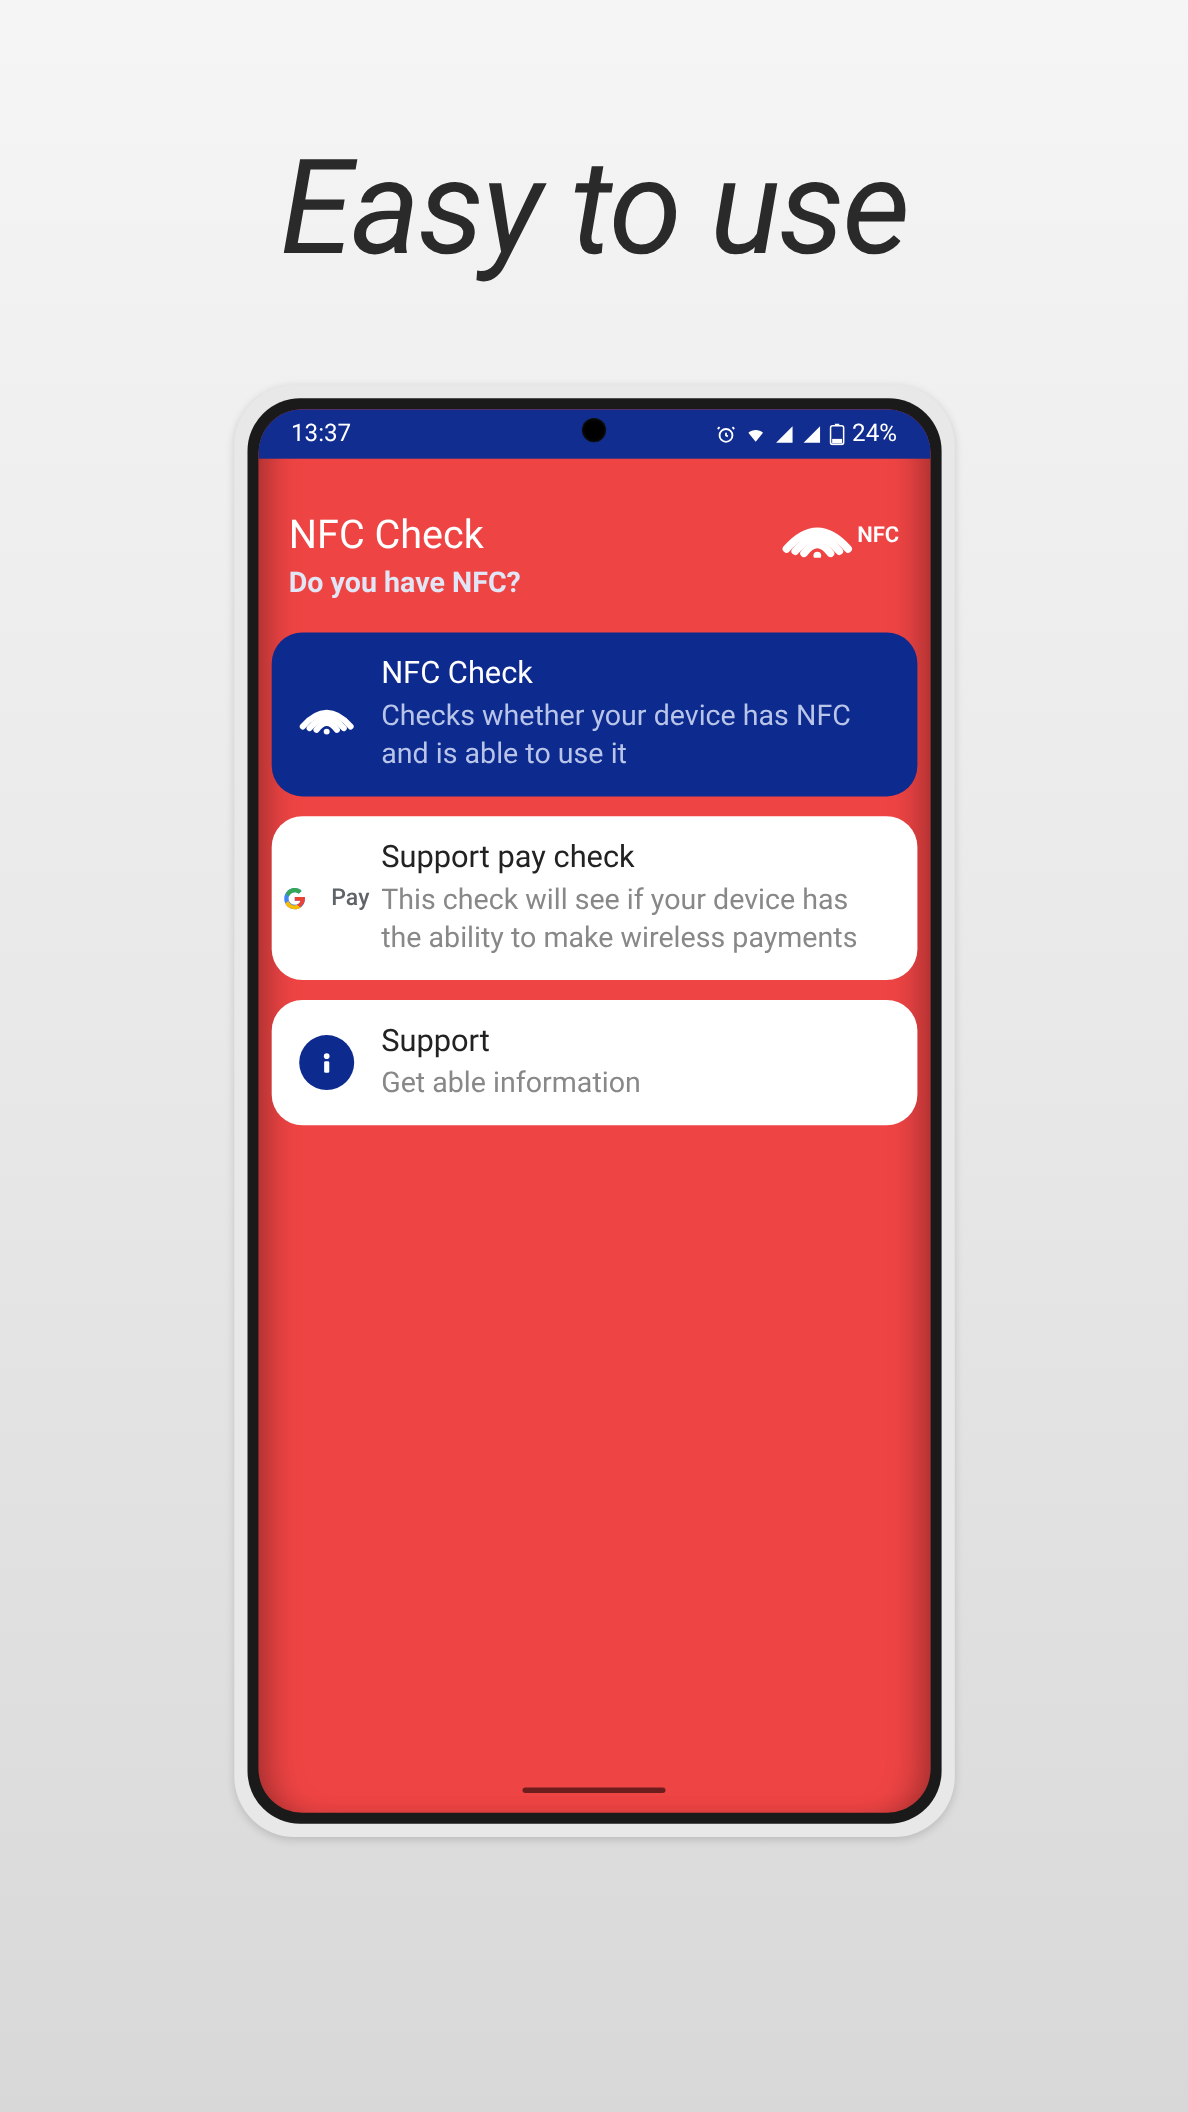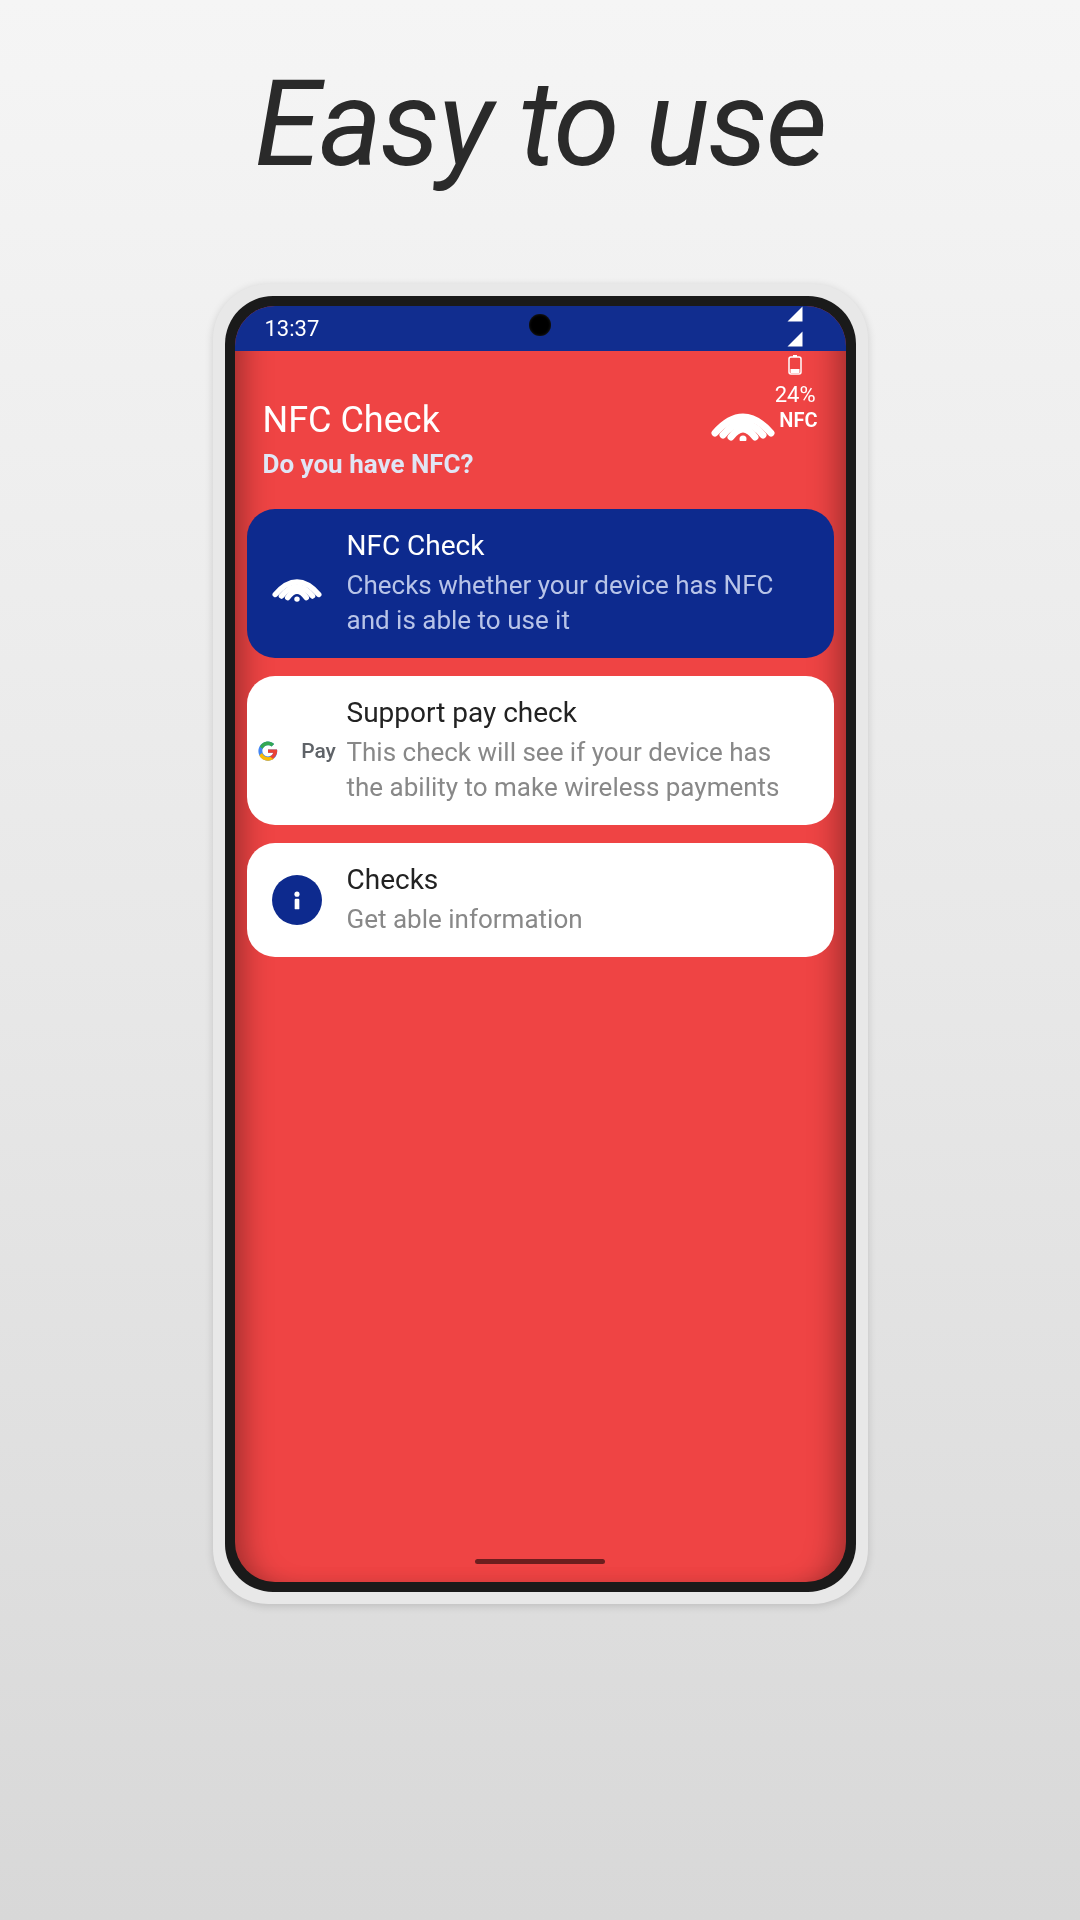--- a/index.html
+++ b/index.html
@@ -15,21 +15,21 @@
     overflow: hidden;
     display: flex;
     flex-direction: column;
     align-items: center;
   }
   .promo-headline {
     font-size: 120px;
     font-style: italic;
     font-weight: 400;
     color: #2a2a2a;
-    margin-top: 54px;
+    margin-top: 120px;
     letter-spacing: -2px;
   }
   .device-frame {
     width: 655px;
     height: 1320px;
     margin-top: 90px;
     background: #e8e8e8;
     border-radius: 55px;
     padding: 12px;
     box-shadow: 0 2px 8px rgba(0,0,0,0.15);
@@ -76,21 +76,20 @@
     font-size: 22px;
   }
   .status-left {
     display: flex;
     align-items: center;
   }
   .status-right {
     display: flex;
     align-items: center;
     gap: 7px;
-    flex-direction: column;
   }
   .status-icon {
     display: inline-flex;
     align-items: center;
   }
   .app-header {
     padding: 48px 28px 30px 28px;
     display: flex;
     justify-content: space-between;
     align-items: flex-start;
@@ -299,21 +298,21 @@
         <div class="card light">
           <div class="card-icon">
             <div class="info-circle">
               <svg width="28" height="28" viewBox="0 0 24 24" fill="#fff">
                 <circle cx="12" cy="7" r="2.2"></circle>
                 <rect x="10" y="11" width="4" height="9" rx="1"></rect>
               </svg>
             </div>
           </div>
           <div class="card-text">
-            <div class="card-title">Checks</div>
+            <div class="card-title">Support</div>
             <div class="card-subtitle">Get able information</div>
           </div>
         </div>
 
       </div>
 
       <div class="nav-pill"></div>
 
     </div>
   </div>

